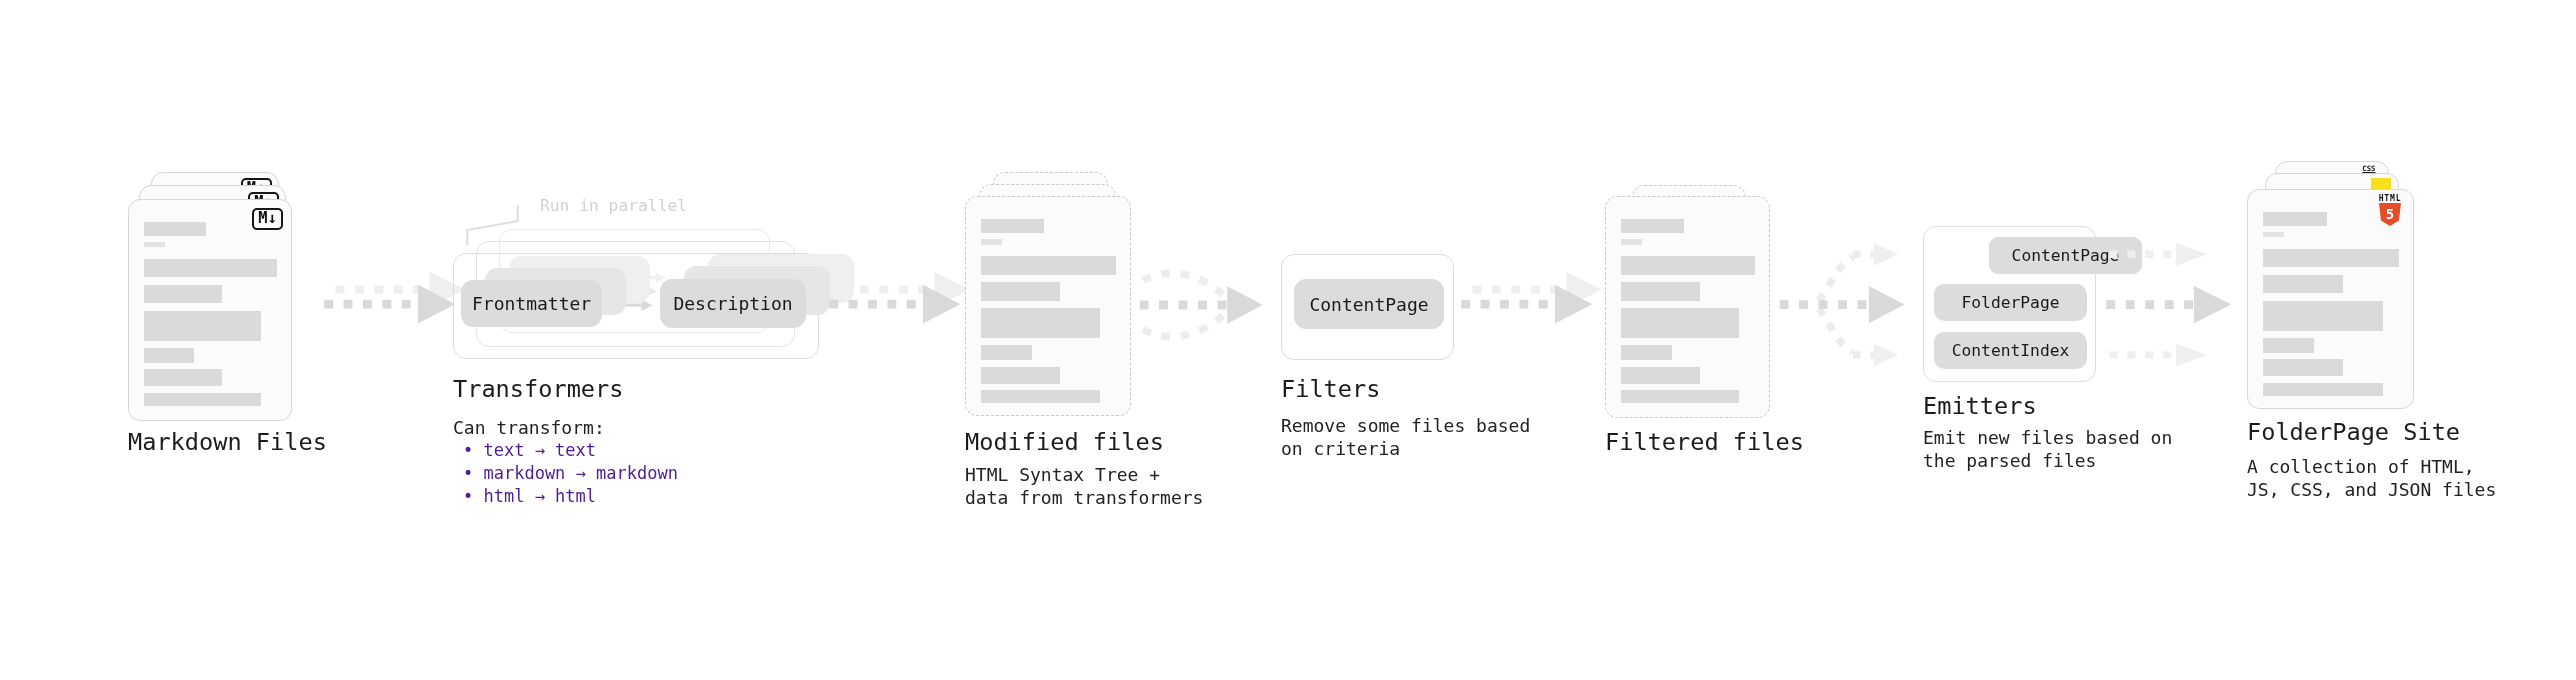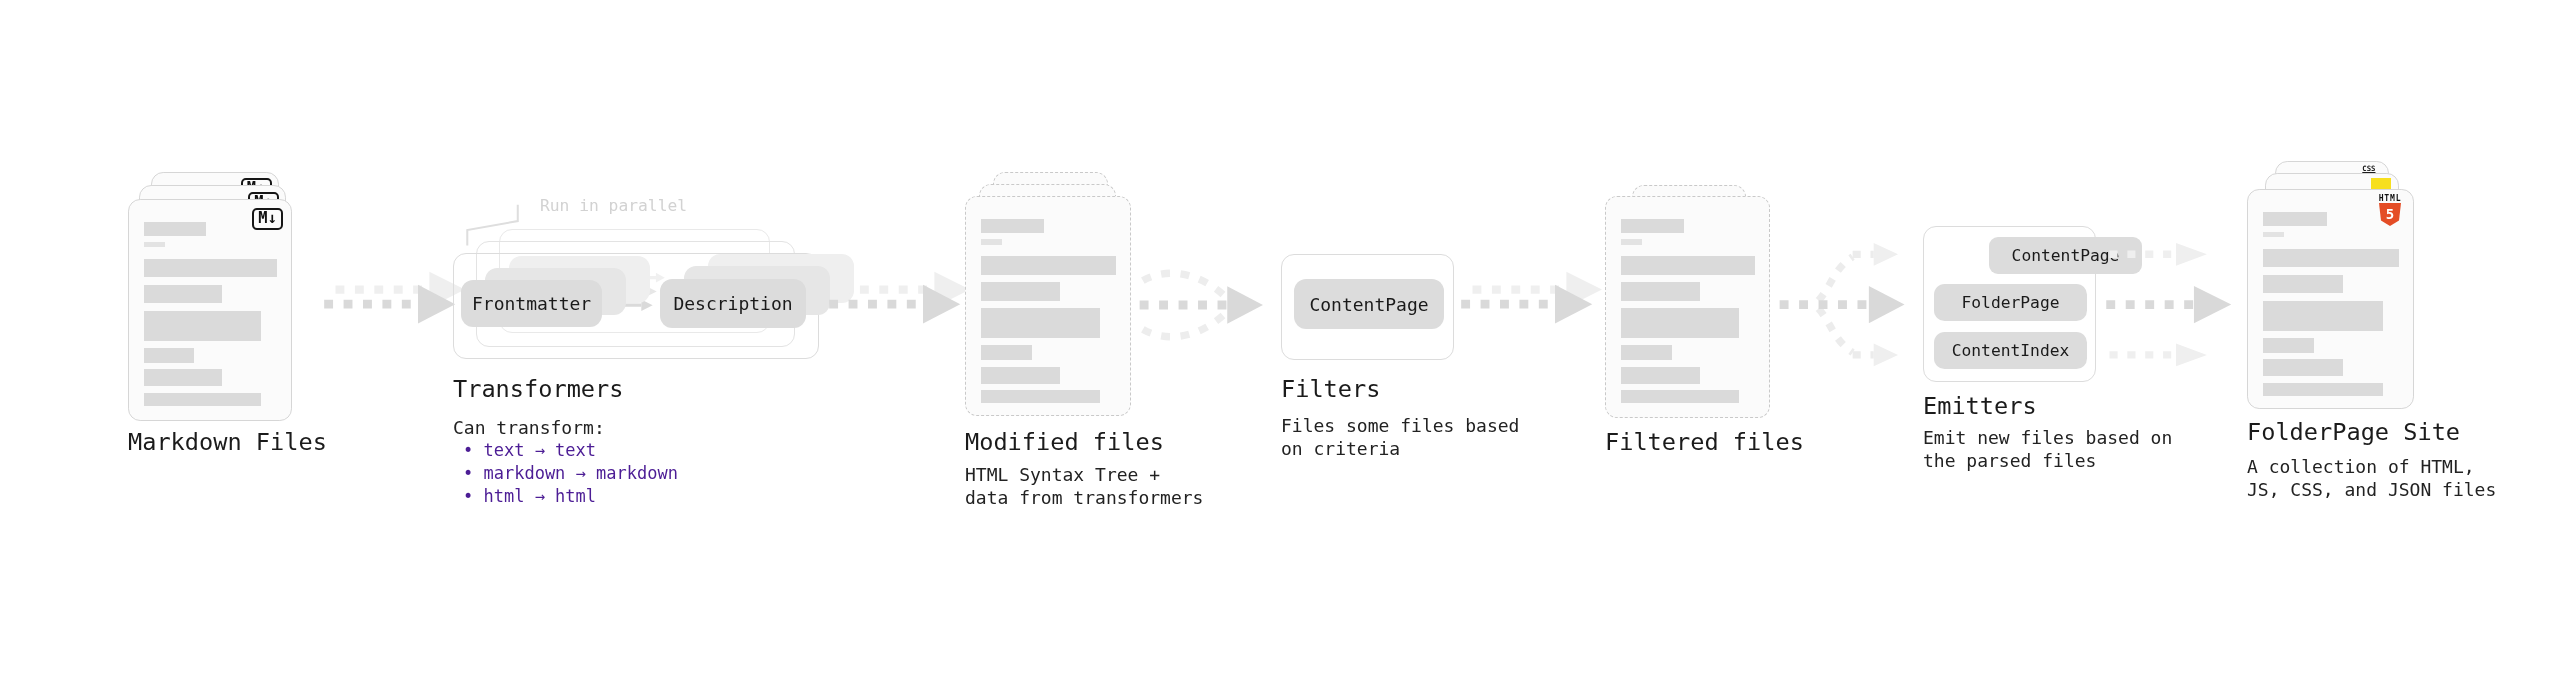--- a/index.html
+++ b/index.html
@@ -151,21 +151,21 @@
   <svg class="abs" style="left:1138px;top:256px;" width="142" height="98" viewBox="0 0 175 120">
     <path d="M 6 30 C 34 14, 74 18, 108 50" fill="none" stroke="#ededed" stroke-width="9" stroke-dasharray="11 13"></path>
     <path d="M 6 90 C 34 106, 74 102, 108 70" fill="none" stroke="#ededed" stroke-width="9" stroke-dasharray="11 13"></path>
     <line x1="2" y1="60" x2="110" y2="60" stroke="#d9d9d9" stroke-width="11" stroke-dasharray="11 13"></line>
     <polygon points="110,37 110,83 154,60" fill="#d9d9d9"></polygon>
   </svg>
 
   <div class="obox bg" style="left:1281px;top:254px;width:173px;height:106px;"></div>
   <div class="pill" style="left:1294px;top:279px;width:150px;height:50px;">ContentPage</div>
   <div class="title" style="left:1281px;top:375px;">Filters</div>
-  <div class="caption" style="left:1281px;top:414px;">Files some files based
+  <div class="caption" style="left:1281px;top:414px;">Remove some files based
 on criteria</div>
 
   <svg class="abs" style="left:1459px;top:254px;" width="171" height="89" viewBox="0 0 210 110">
     <line x1="16" y1="44" x2="132" y2="44" stroke="#efefef" stroke-width="10" stroke-dasharray="11 13"></line>
     <polygon points="132,22 132,66 176,44" fill="#efefef"></polygon>
     <line x1="2" y1="62" x2="118" y2="62" stroke="#d9d9d9" stroke-width="11" stroke-dasharray="11 13"></line>
     <polygon points="118,38 118,86 164,62" fill="#d9d9d9"></polygon>
   </svg>
 
   <div class="abs" style="left:1605px;top:185px;width:195px;height:244px;">

